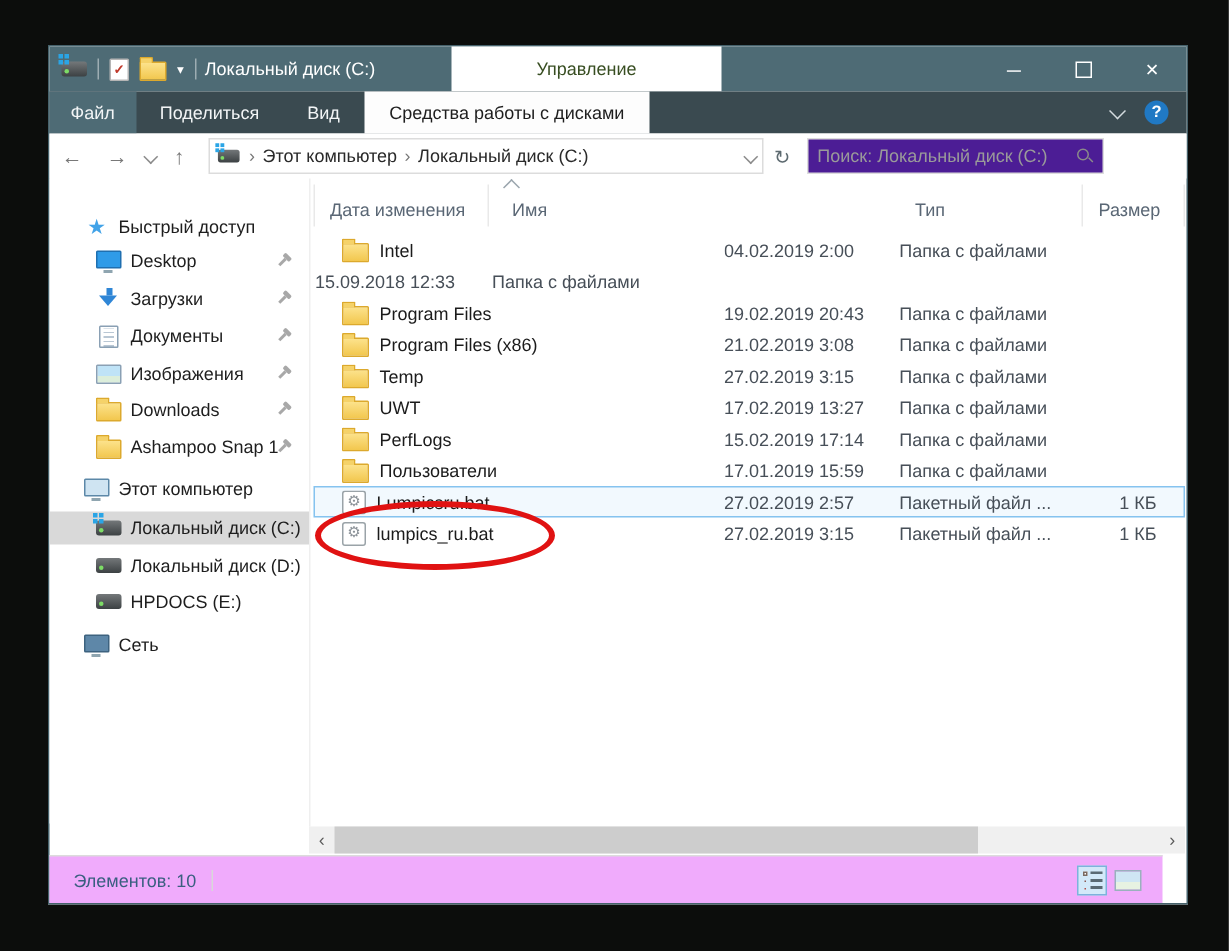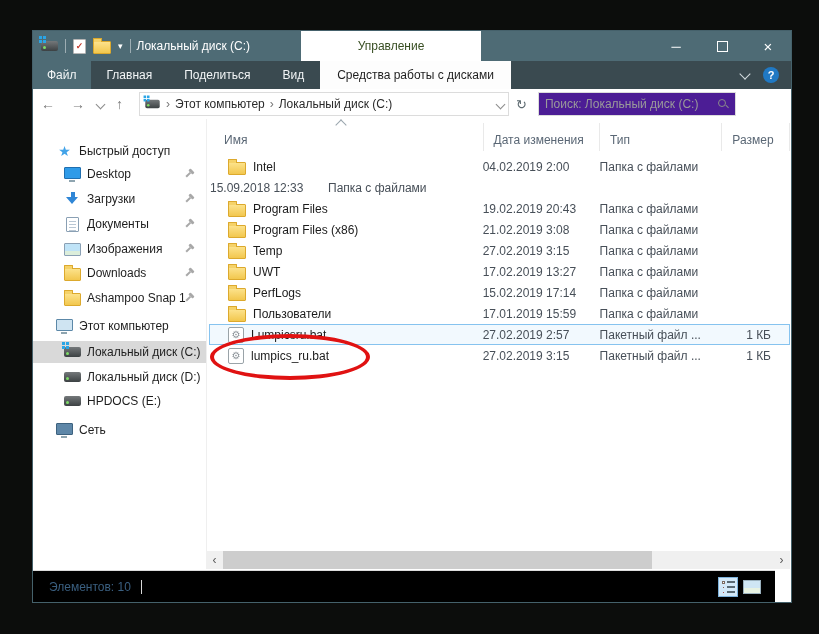--- a/index.html
+++ b/index.html
@@ -106,21 +106,21 @@
   .red-oval{position:absolute;left:177px;top:303px;width:152px;height:38px;border:4px solid #e01212;
       border-radius:50%/50%;z-index:30;pointer-events:none;}
 
   
   .hscroll{position:absolute;left:173px;right:1px;top:520px;height:18px;background:#f0f0f0;display:flex;align-items:center;}
   .hs-arrow{width:17px;text-align:center;color:#5a5a5a;font-size:12px;line-height:18px;}
   .hs-track{position:relative;flex:1;height:18px;}
   .hs-thumb{position:absolute;left:0;top:0;width:78%;height:18px;background:#cdcdcd;}
 
   
-  .statusbar{position:absolute;left:0;right:16px;bottom:0;height:31px;border-top:1px solid #dcdcdc;background:#000000;
+  .statusbar{position:absolute;left:0;right:16px;bottom:0;height:31px;border-top:1px solid #dcdcdc;background:#f0abfc;
       display:flex;align-items:center;}
   .status-text{margin-left:16px;color:#3a5f80;}
   .status-sep{width:1px;height:14px;background:#d8d8d8;margin-left:10px;}
   .view-btns{position:absolute;right:13px;bottom:5px;display:flex;gap:4px;}
   .vbtn{width:20px;height:20px;display:flex;align-items:center;justify-content:center;box-sizing:border-box;border:1px solid transparent;}
   .vbtn.sel{background:#d3e9f9;border-color:#7db2dc;}
   .details-ic{position:relative;width:13px;height:12px;
       background:repeating-linear-gradient(to bottom,#5a6a74 0 2px,transparent 2px 5px);background-size:8px 12px;background-position:5px 0;background-repeat:no-repeat;}
   .details-ic::before{content:"";position:absolute;left:0;top:0;width:3px;height:3px;border:1px solid #7b6a62;box-sizing:border-box;background:#fff;
       box-shadow:0 5px 0 -1px #8a5a55,0 10px 0 -1px #b0504a;}
@@ -147,21 +147,20 @@
         <div class="win-btn">─</div>
         <div class="win-btn">
             <span class="maxbox"></span>
           </div>
         <div class="win-btn" style="font-size:15px;">×</div>
       </div>
     </div>
 
     <div class="tabrow">
       <div class="tab file">Файл</div>
-      <div class="tab">Главная</div>
       <div class="tab">Поделиться</div>
       <div class="tab">Вид</div>
       <div class="tab ctx">Средства работы с дисками</div>
       <div class="ribbon-right">
         <span class="chev"></span>
         <span class="help-ic">?</span>
       </div>
     </div>
 
     <div class="addressrow">
@@ -261,22 +260,22 @@
         <span class="ic-cell">
             <span class="monitor-ic net"></span>
           </span>
         <span class="lbl">Сеть</span>
       </div>
     </div>
 
     <div class="filepane">
       <div class="fheader">
         <span class="sort-caret"></span>
+        <div class="fh date">Дата изменения</div>
         <div class="fh name">Имя</div>
-        <div class="fh date">Дата изменения</div>
         <div class="fh type">Тип</div>
         <div class="fh size">Размер</div>
       </div>
       <div class="rows">
         <div class="frow">
           <div class="c name">
               <span class="folder-ic"></span>
               <span>Intel</span>
             </div>
           <div class="c date">04.02.2019 2:00</div>

